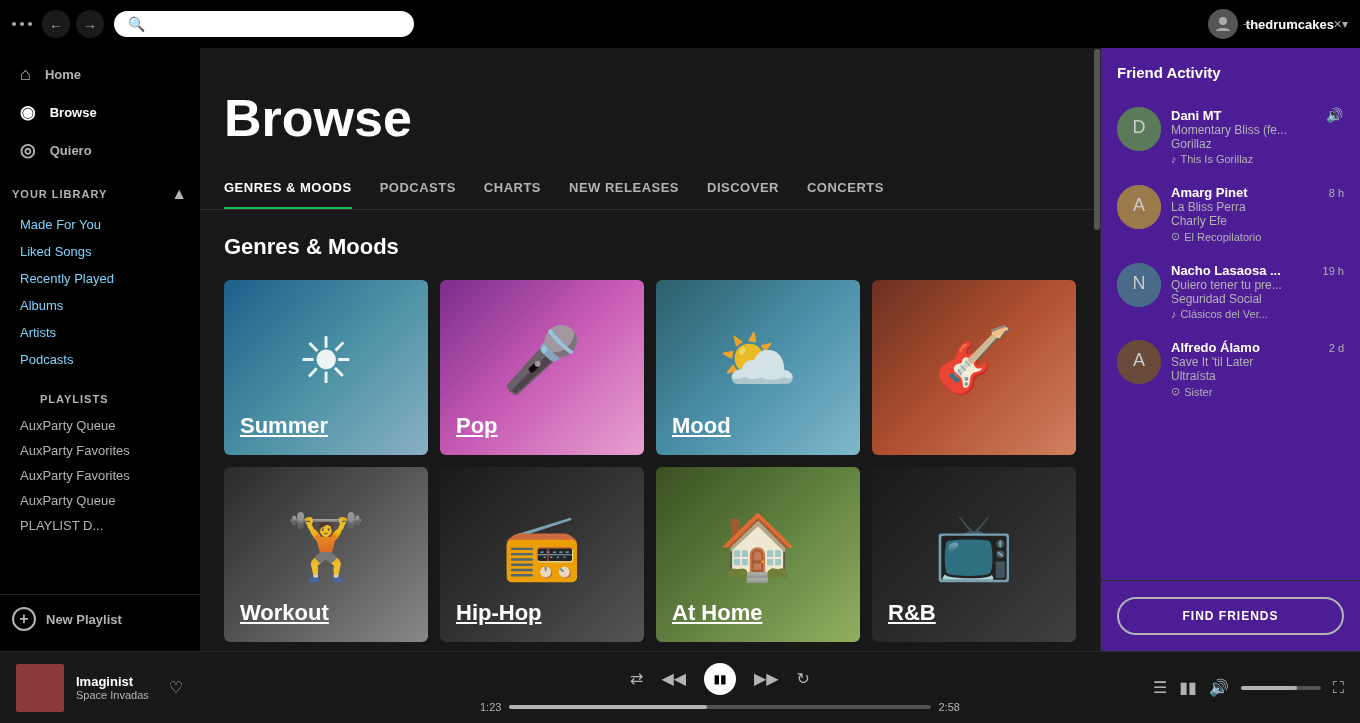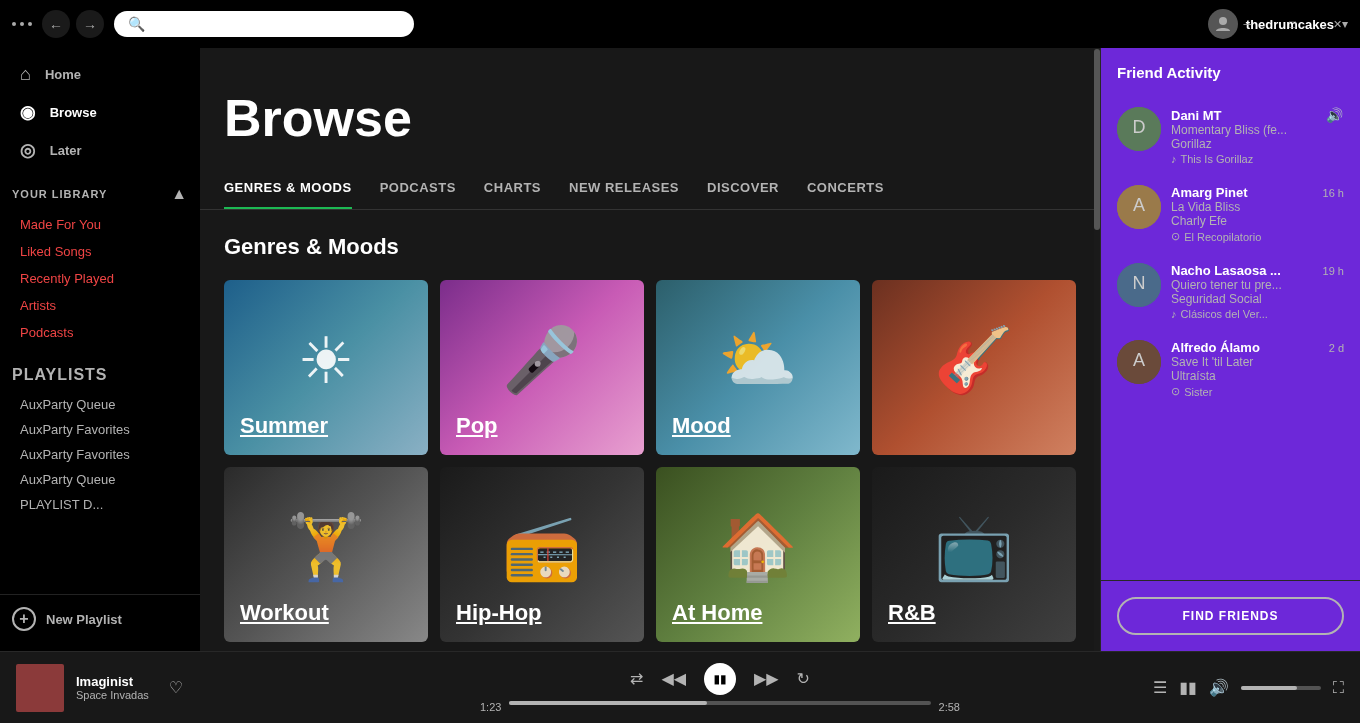--- a/index.html
+++ b/index.html
@@ -101,28 +101,28 @@
 
     .sidebar-section-header {
       display: flex; align-items: center; justify-content: space-between;
       padding: 16px 12px 8px; color: #b3b3b3; font-size: 11px; font-weight: 700;
       letter-spacing: 1px; text-transform: uppercase;
     }
     .sidebar-section-header .collapse-btn { cursor: pointer; font-size: 16px; }
 
     .sidebar-library-items { padding: 0 8px; }
     .sidebar-lib-item {
-      padding: 6px 12px; font-size: 13px; color: #ef4444; cursor: pointer;
+      padding: 6px 12px; font-size: 13px; color: #7dd3fc; cursor: pointer;
       font-weight: 500;
     }
 
     .playlists-section { margin-top: 12px; }
     .playlists-header {
-      padding: 8px 12px; color: #b3b3b3; font-size: 16px; font-weight: 700;
-      letter-spacing: 1px; text-transform: uppercase;
+      padding: 8px 12px; color: #b3b3b3; font-size: 11px; font-weight: 700;
+      letter-spacing: 1px; text-transform: uppercase; margin-left: 28px;
     }
     .playlist-item {
       padding: 5px 20px; font-size: 13px; color: #b3b3b3; cursor: pointer;
     }
 
     .sidebar-bottom {
       margin-top: auto; padding: 12px;
       border-top: 1px solid #222;
     }
     .new-playlist-btn {
@@ -190,21 +190,21 @@
     .genre-pop { background: linear-gradient(135deg, #7b2d8b 0%, #c85bb5 50%, #e8a0d0 100%); }
     .genre-mood { background: linear-gradient(135deg, #2c5f6b 0%, #4a8fa8 50%, #80b8cc 100%); }
     .genre-latin { background: linear-gradient(135deg, #6b3020 0%, #b05030 50%, #d08060 100%); }
     .genre-workout { background: linear-gradient(135deg, #2a2a2a 0%, #555 50%, #888 100%); }
     .genre-hiphop { background: linear-gradient(135deg, #1a1a1a 0%, #333 50%, #555 100%); }
     .genre-home { background: linear-gradient(135deg, #3a5020 0%, #608040 50%, #90b060 100%); }
     .genre-rnb { background: linear-gradient(135deg, #1a1a1a 0%, #2a2a2a 50%, #404040 100%); }
 
     
     .friend-activity {
-      width: 260px; background: #6d28d9; border-left: 1px solid #282828;
+      width: 260px; background: #4c1d95; border-left: 1px solid #282828;
       flex-shrink: 0; display: flex; flex-direction: column; overflow: hidden;
     }
     .friend-activity-header {
       padding: 16px 16px 8px;
       font-size: 15px; font-weight: 700;
     }
     .friend-list { flex: 1; overflow-y: auto; padding: 8px 0; }
     .friend-item {
       display: flex; gap: 10px; padding: 10px 16px;
       align-items: flex-start; cursor: pointer;
@@ -257,21 +257,21 @@
     .player-btns {
       display: flex; align-items: center; gap: 18px; margin-bottom: 6px;
     }
     .ctrl-btn { color: #b3b3b3; font-size: 16px; cursor: pointer; }
     .play-btn {
       width: 32px; height: 32px; border-radius: 50%; background: #fff;
       display: flex; align-items: center; justify-content: center;
       cursor: pointer; color: #000; font-size: 12px;
     }
     .progress-row {
-      display: flex; align-items: flex-start; gap: 8px; width: 480px;
+      display: flex; align-items: center; gap: 8px; width: 480px;
     }
     .time-label { font-size: 11px; color: #b3b3b3; }
     .progress-bar {
       flex: 1; height: 4px; background: #535353; border-radius: 2px;
       position: relative; cursor: pointer;
     }
     .progress-fill {
       height: 100%; background: #b3b3b3; border-radius: 2px;
     }
 
@@ -330,32 +330,33 @@
       <div class="sidebar-item">
         <span class="sidebar-item-icon">⌂</span>
         <span>Home</span>
       </div>
       <div class="sidebar-item active">
         <span class="sidebar-item-icon">◉</span>
         <span>Browse</span>
       </div>
       <div class="sidebar-item">
         <span class="sidebar-item-icon">◎</span>
-        <span>Later</span>
+        <span>Quiero</span>
       </div>
     </div>
 
     <div class="sidebar-section-header">
       <span>YOUR LIBRARY</span>
       <span class="collapse-btn">▲</span>
     </div>
     <div class="sidebar-library-items">
       <div class="sidebar-lib-item">Made For You</div>
       <div class="sidebar-lib-item">Liked Songs</div>
       <div class="sidebar-lib-item">Recently Played</div>
+      <div class="sidebar-lib-item">Albums</div>
       <div class="sidebar-lib-item">Artists</div>
       <div class="sidebar-lib-item">Podcasts</div>
     </div>
 
     <div class="playlists-section">
       <div class="playlists-header">PLAYLISTS</div>
       <div class="playlist-item">AuxParty Queue</div>
       <div class="playlist-item">AuxParty Favorites</div>
       <div class="playlist-item">AuxParty Favorites</div>
       <div class="playlist-item">AuxParty Queue</div>
@@ -481,23 +482,23 @@
       <div class="friend-item">
         <div class="friend-avatar" style="background:#9a7a4a;">
           <svg width="44" height="44" viewBox="0 0 44 44">
               <rect width="44" height="44" fill="#9a7a4a"></rect>
               <text x="50%" y="60%" text-anchor="middle" fill="#ccc" font-size="18" font-family="sans-serif">A</text>
             </svg>
         </div>
         <div class="friend-info">
           <div class="friend-name-row">
             <span class="friend-name">Amarg Pinet</span>
-            <span class="friend-time">16 h</span>
-          </div>
-          <div class="friend-track">La Vida Bliss</div>
+            <span class="friend-time">8 h</span>
+          </div>
+          <div class="friend-track">La Bliss Perra</div>
           <div class="friend-artist">Charly Efe</div>
           <div class="friend-playlist-row">
             <span>⊙</span>
             <span>El Recopilatorio</span>
           </div>
         </div>
       </div>
 
       <div class="friend-item">
         <div class="friend-avatar" style="background:#4a6a8a;">

